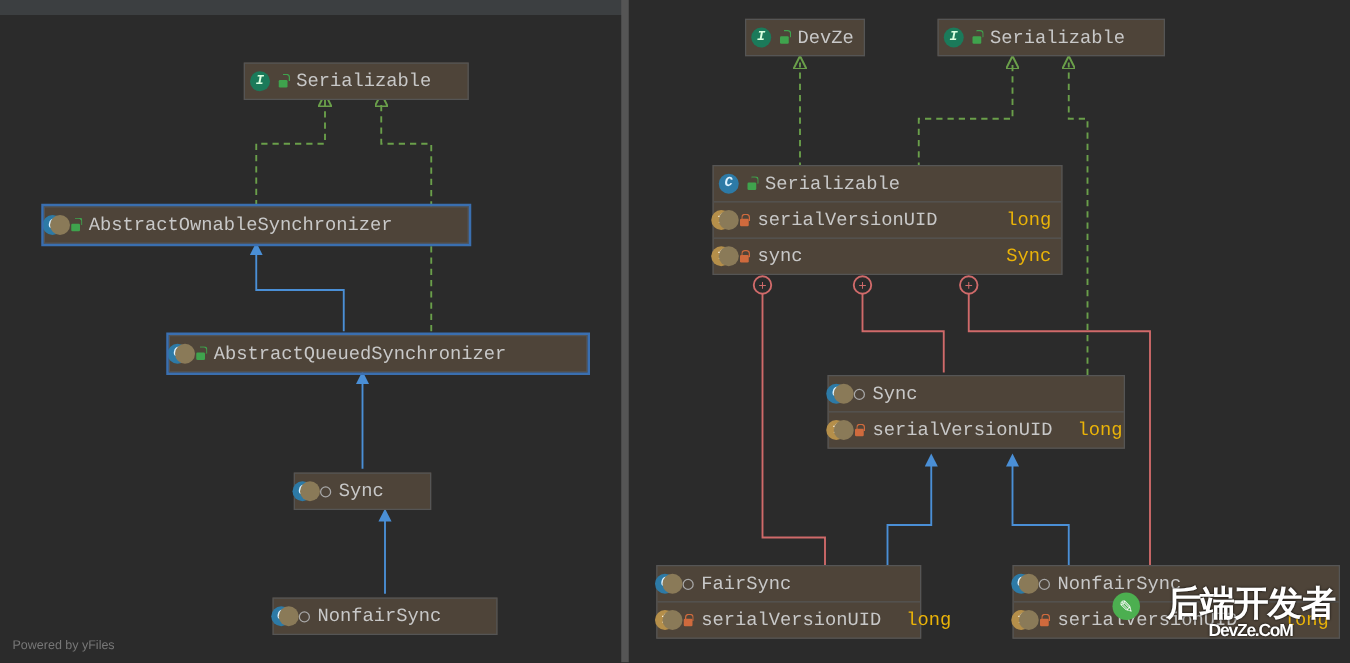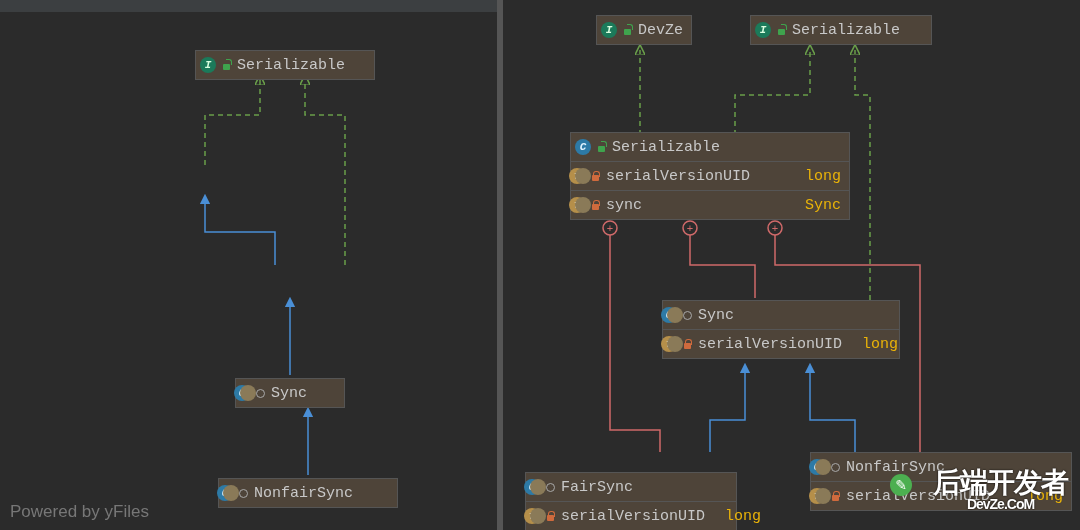--- a/index.html
+++ b/index.html
@@ -57,21 +57,21 @@
     content:"";position:absolute;left:1px;top:4px;width:7px;height:6px;background:#3fa34d;border-radius:1px;
   }
   .lockopen:after{
     content:"";position:absolute;left:4px;top:-1px;width:5px;height:5px;border:1px solid #3fa34d;border-bottom:none;border-left:none;border-radius:0 3px 0 0;
   }
   .dot{width:7px;height:7px;border:1.5px solid #a9a9a9;border-radius:50%;flex:0 0 auto}
   .label{flex:1 1 auto}
   .typ{color:#eab308;margin-left:auto;padding-left:14px}
 
   .footer{
-    position:absolute;left:10px;bottom:8px;color:#777;font-family:Arial,sans-serif;font-size:17px;
+    position:absolute;left:10px;bottom:8px;color:#777;font-family:Arial,sans-serif;font-size:10px;
   }
   .watermark{
     position:absolute;right:12px;bottom:18px;font-family:Arial,sans-serif;
     font-weight:bold;font-size:28px;color:#fff;letter-spacing:-1px;
     text-shadow:0 0 2px #000;
     text-align:center;
   }
   .watermark .sub{display:block;font-size:14px;font-weight:bold;margin-top:-6px}
   .wm-bubble{
     position:absolute;width:22px;height:22px;border-radius:50%;
@@ -107,21 +107,41 @@
   </svg>
 
   <div class="node" style="left:195px;top:50px;width:180px">
     <div class="row">
       <span class="badge b-i">I</span>
       <span class="lockopen"></span>
       <span class="label">Serializable</span>
     </div>
   </div>
 
-
+  <div class="node sel" style="left:35px;top:165px;width:340px">
+    <div class="row">
+      <span class="gearwrap">
+          <span class="gear"></span>
+          <span class="badge b-c">C</span>
+        </span>
+      <span class="lockopen"></span>
+      <span class="label">AbstractOwnableSynchronizer</span>
+    </div>
+  </div>
+
+  <div class="node sel" style="left:135px;top:268px;width:335px">
+    <div class="row">
+      <span class="gearwrap">
+          <span class="gear"></span>
+          <span class="badge b-c">C</span>
+        </span>
+      <span class="lockopen"></span>
+      <span class="label">AbstractQueuedSynchronizer</span>
+    </div>
+  </div>
 
   <div class="node" style="left:235px;top:378px;width:110px">
     <div class="row">
       <span class="gearwrap">
           <span class="gear"></span>
           <span class="badge b-c">C</span>
         </span>
       <span class="dot"></span>
       <span class="label">Sync</span>
     </div>
@@ -235,21 +255,21 @@
       <span class="gearwrap">
           <span class="gear"></span>
           <span class="badge b-f">f</span>
         </span>
       <span class="lockmini"></span>
       <span class="label">serialVersionUID</span>
       <span class="typ">long</span>
     </div>
   </div>
 
-  <div class="node" style="left:25px;top:472px;width:212px">
+  <div class="node" style="left:25px;top:452px;width:212px">
     <div class="row">
       <span class="gearwrap">
           <span class="gear"></span>
           <span class="badge b-c">C</span>
         </span>
       <span class="dot"></span>
       <span class="label">FairSync</span>
     </div>
     <div class="row">
       <span class="gearwrap">

